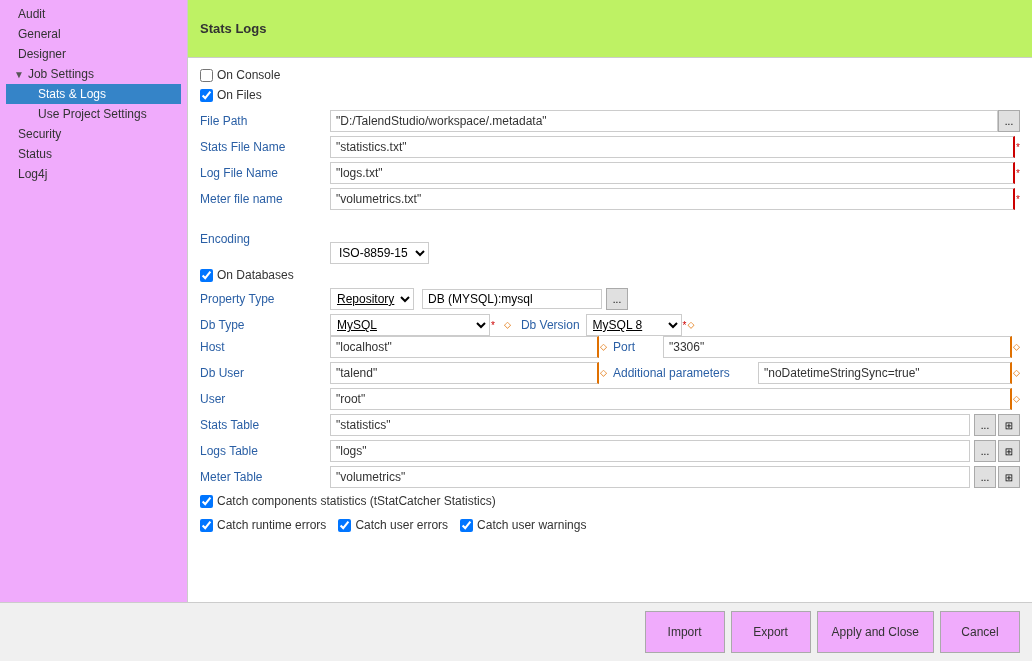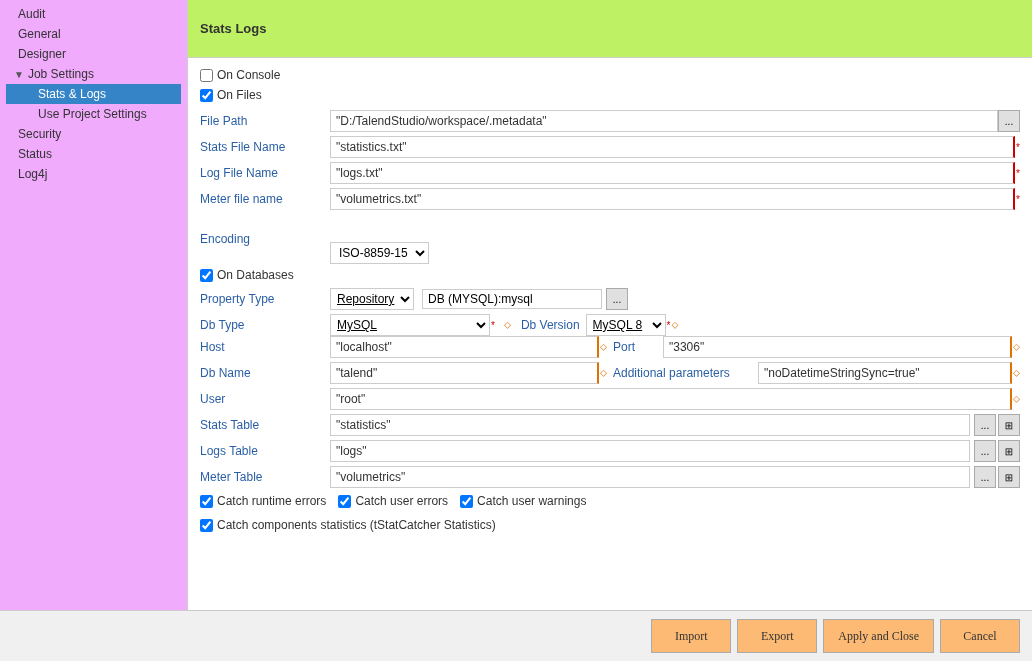--- a/index.html
+++ b/index.html
@@ -55,21 +55,21 @@
     .table-actions { display: flex; gap: 2px; margin-left: 4px; }
     
     .btn-dots { width: 22px; height: 22px; border: 1px solid #aaa; background: #e0e0e0; cursor: pointer; font-size: 10px; display: flex; align-items: center; justify-content: center; }
     .btn-grid { width: 22px; height: 22px; border: 1px solid #aaa; background: #e0e0e0; cursor: pointer; font-size: 10px; display: flex; align-items: center; justify-content: center; }
     
     .bottom-checkboxes { margin-top: 6px; }
     .bottom-checkboxes .checkbox-label { margin-bottom: 4px; }
     
     
     .footer { background: #f0f0f0; border-top: 1px solid #ccc; padding: 8px 12px; display: flex; justify-content: flex-end; gap: 6px; align-items: center; }
-    .footer-btn { padding: 5px 14px; border: 1px solid #aaa; background: #fdba74; cursor: pointer; font-size: 12px; height: 34px; min-width: 80px; color: #333; font-family: Liberation Serif, serif; }
+    .footer-btn { padding: 5px 14px; border: 1px solid #aaa; background: #f0abfc; cursor: pointer; font-size: 12px; height: 42px; min-width: 80px; color: #333; }
     
     .db-type-row { display: flex; align-items: center; }
   </style>
 </head>
 <body>
 
 <div class="main-container">
 
   <div class="sidebar">
     <div class="sidebar-item">
@@ -182,21 +182,21 @@
         <span class="form-label">Db Type</span>
         <select class="select-small" style="width:160px;">
           <option>MySQL</option>
           <option>Oracle</option>
           <option>PostgreSQL</option>
         </select>
         <span class="required-star" style="margin-right:8px;">*</span>
         <span class="orange-indicator">⬦</span>
         <span style="width:10px;"></span>
         <span class="form-label" style="width:auto;padding-right:6px;">Db Version</span>
-        <select class="select-small" style="width:80px;">
+        <select class="select-small" style="width:96px;">
           <option>MySQL 8</option>
           <option>MySQL 5.7</option>
         </select>
         <span class="required-star">*</span>
         <span class="orange-indicator">⬦</span>
       </div>
 
       <div class="two-col-row">
         <div class="col-left">
           <span class="form-label">Host</span>
@@ -205,21 +205,21 @@
         </div>
         <div class="col-right">
           <span class="form-label" style="width:50px;">Port</span>
           <input type="text" class="input-half" style="border-right: 2px solid rgb(224, 112, 0);" value="&quot;3306&quot;">
           <span class="orange-indicator">⬦</span>
         </div>
       </div>
 
       <div class="two-col-row">
         <div class="col-left">
-          <span class="form-label">Db Name</span>
+          <span class="form-label">Db User</span>
           <input type="text" class="input-half" style="border-right: 2px solid rgb(224, 112, 0);" value="&quot;talend&quot;">
           <span class="orange-indicator">⬦</span>
         </div>
         <div class="col-right">
           <span class="form-label" style="width:145px;">Additional parameters</span>
           <input type="text" class="input-half" style="border-right: 2px solid rgb(224, 112, 0);" value="&quot;noDatetimeStringSync=true&quot;">
           <span class="orange-indicator">⬦</span>
         </div>
       </div>
 
@@ -255,35 +255,35 @@
         <div class="table-actions">
           <button class="btn-dots">...</button>
           <button class="btn-grid">⊞</button>
         </div>
       </div>
 
       <div class="bottom-checkboxes">
         <div class="checkboxes-row">
           <label class="checkbox-label">
             <input type="checkbox" checked="" style="">
+            <span>Catch components statistics (tStatCatcher Statistics)</span>
+          </label>
+        </div>
+        <div class="checkboxes-row">
+          <label class="checkbox-label">
+            <input type="checkbox" checked="" style="">
             <span>Catch runtime errors</span>
           </label>
           <label class="checkbox-label">
             <input type="checkbox" checked="" style="">
             <span>Catch user errors</span>
           </label>
           <label class="checkbox-label">
             <input type="checkbox" checked="" style="">
             <span>Catch user warnings</span>
-          </label>
-        </div>
-        <div class="checkboxes-row">
-          <label class="checkbox-label">
-            <input type="checkbox" checked="" style="">
-            <span>Catch components statistics (tStatCatcher Statistics)</span>
           </label>
         </div>
       </div>
 
     </div>
   </div>
 </div>
 
 <div class="footer">
   <button class="footer-btn">Import</button>

